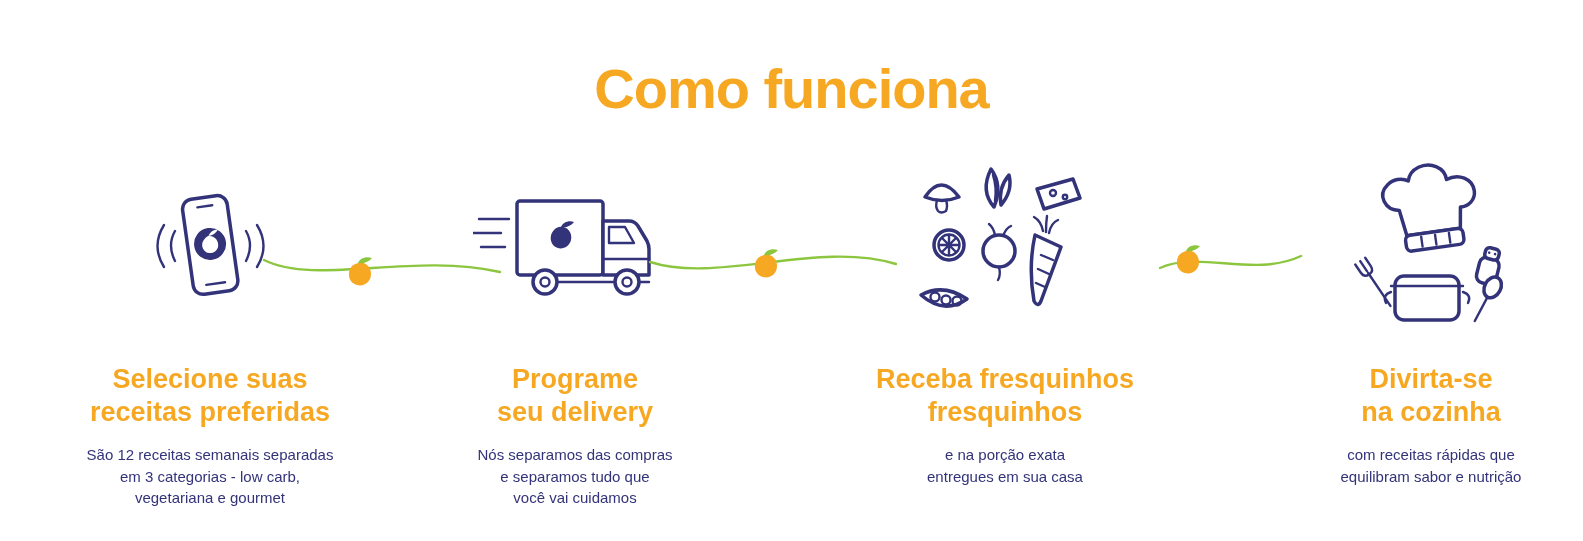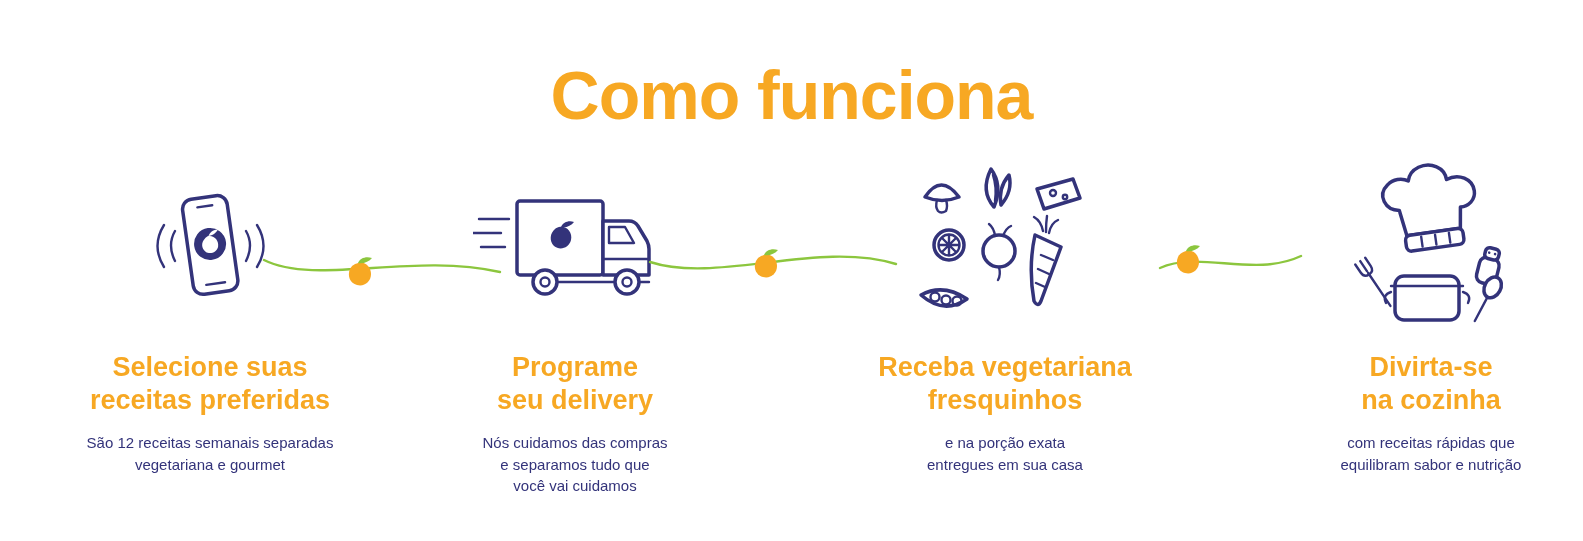--- a/index.html
+++ b/index.html
@@ -8,32 +8,32 @@
     --green:#8CC63E;
   }
   *{box-sizing:border-box;margin:0;padding:0;}
   html,body{width:1583px;height:541px;background:#ffffff;overflow:hidden;
     font-family:"Liberation Sans","DejaVu Sans",sans-serif;}
   .stage{position:relative;width:1583px;height:541px;background:#fff;}
 
   .title{
     position:absolute;top:56px;left:0;width:100%;
     text-align:center;color:var(--orange);
-    font-size:68px;font-weight:800;letter-spacing:-1px;
+    font-size:56px;font-weight:800;letter-spacing:-1px;
   }
 
   .step{position:absolute;top:150px;text-align:center;}
   .step-1{left:55px;width:310px;}
   .step-2{left:430px;width:290px;}
   .step-3{left:830px;width:350px;}
   .step-4{left:1276px;width:310px;}
 
   .icon-area{height:195px;display:flex;align-items:center;justify-content:center;}
 
-  .step-heading{margin-top:6px;color:var(--orange);font-size:27px;font-weight:800;line-height:1.24;}
+  .step-heading{margin-top:18px;color:var(--orange);font-size:27px;font-weight:800;line-height:1.24;}
   .step-heading span{display:block;}
   .step-desc{margin-top:14px;color:var(--navy);font-size:15px;font-weight:500;line-height:1.45;}
   .step-desc span{display:block;}
 
   .connector{position:absolute;}
   .connector-1{left:262px;top:246px;width:240px;height:60px;}
   .connector-2{left:648px;top:240px;width:250px;height:60px;}
   .connector-3{left:1158px;top:238px;width:145px;height:60px;}
 
   
@@ -70,20 +70,21 @@
         <path class="ln-thin" d="M111 46 q8 14 0 30"></path>
         <path class="ln-thin" d="M122 40 q13 21 0 42"></path>
       </svg>
     </div>
     <h2 class="step-heading">
       <span>Selecione suas</span>
       <span>receitas preferidas</span>
     </h2>
     <p class="step-desc">
       <span>São 12 receitas semanais separadas</span>
+      <span>em 3 categorias - low carb,</span>
       <span>vegetariana e gourmet</span>
     </p>
   </section>
 
   <div class="connector connector-1">
     <svg width="240" height="60" viewBox="0 0 240 60">
       <path class="lg" d="M2 14 C 54 40, 150 6, 238 26"></path>
       <g transform="translate(84,12)">
         <path class="fo" d="M12 5 C19 3 25 9 25 16 C25 24 18 29 11 27 C4 25 1 18 4 11 C6 7 9 6 12 5 Z"></path>
         <path class="fg" d="M12 5 C14 0 20 -2 26 0 C23 4 17 6 12 5 Z"></path>
@@ -111,21 +112,21 @@
         <circle class="ln-thin" cx="72" cy="97" r="4.5"></circle>
         <circle class="ln fw" cx="154" cy="97" r="12"></circle>
         <circle class="ln-thin" cx="154" cy="97" r="4.5"></circle>
       </svg>
     </div>
     <h2 class="step-heading">
       <span>Programe</span>
       <span>seu delivery</span>
     </h2>
     <p class="step-desc">
-      <span>Nós cuidamos das compras</span>
+      <span>Nós separamos das compras</span>
       <span>e separamos tudo que</span>
       <span>você vai cuidamos</span>
     </p>
   </section>
 
   <div class="connector connector-2">
     <svg width="250" height="60" viewBox="0 0 250 60">
       <path class="lg" d="M2 22 C 70 44, 170 0, 248 24"></path>
       <g transform="translate(104,10)">
         <path class="fo" d="M12 5 C19 3 25 9 25 16 C25 24 18 29 11 27 C4 25 1 18 4 11 C6 7 9 6 12 5 Z"></path>
@@ -168,21 +169,21 @@
         </g>
         <g>
           <path class="ln fw" d="M8 132 q22 -12 46 4 q-23 16 -46 -4 z"></path>
           <circle class="ln-thin" cx="22" cy="134" r="4.5"></circle>
           <circle class="ln-thin" cx="33" cy="137" r="4.5"></circle>
           <circle class="ln-thin" cx="44" cy="138" r="4.5"></circle>
         </g>
       </svg>
     </div>
     <h2 class="step-heading">
-      <span>Receba vegetariana</span>
+      <span>Receba fresquinhos</span>
       <span>fresquinhos</span>
     </h2>
     <p class="step-desc">
       <span>e na porção exata</span>
       <span>entregues em sua casa</span>
     </p>
   </section>
 
   <div class="connector connector-3">
     <svg width="145" height="60" viewBox="0 0 145 60">

